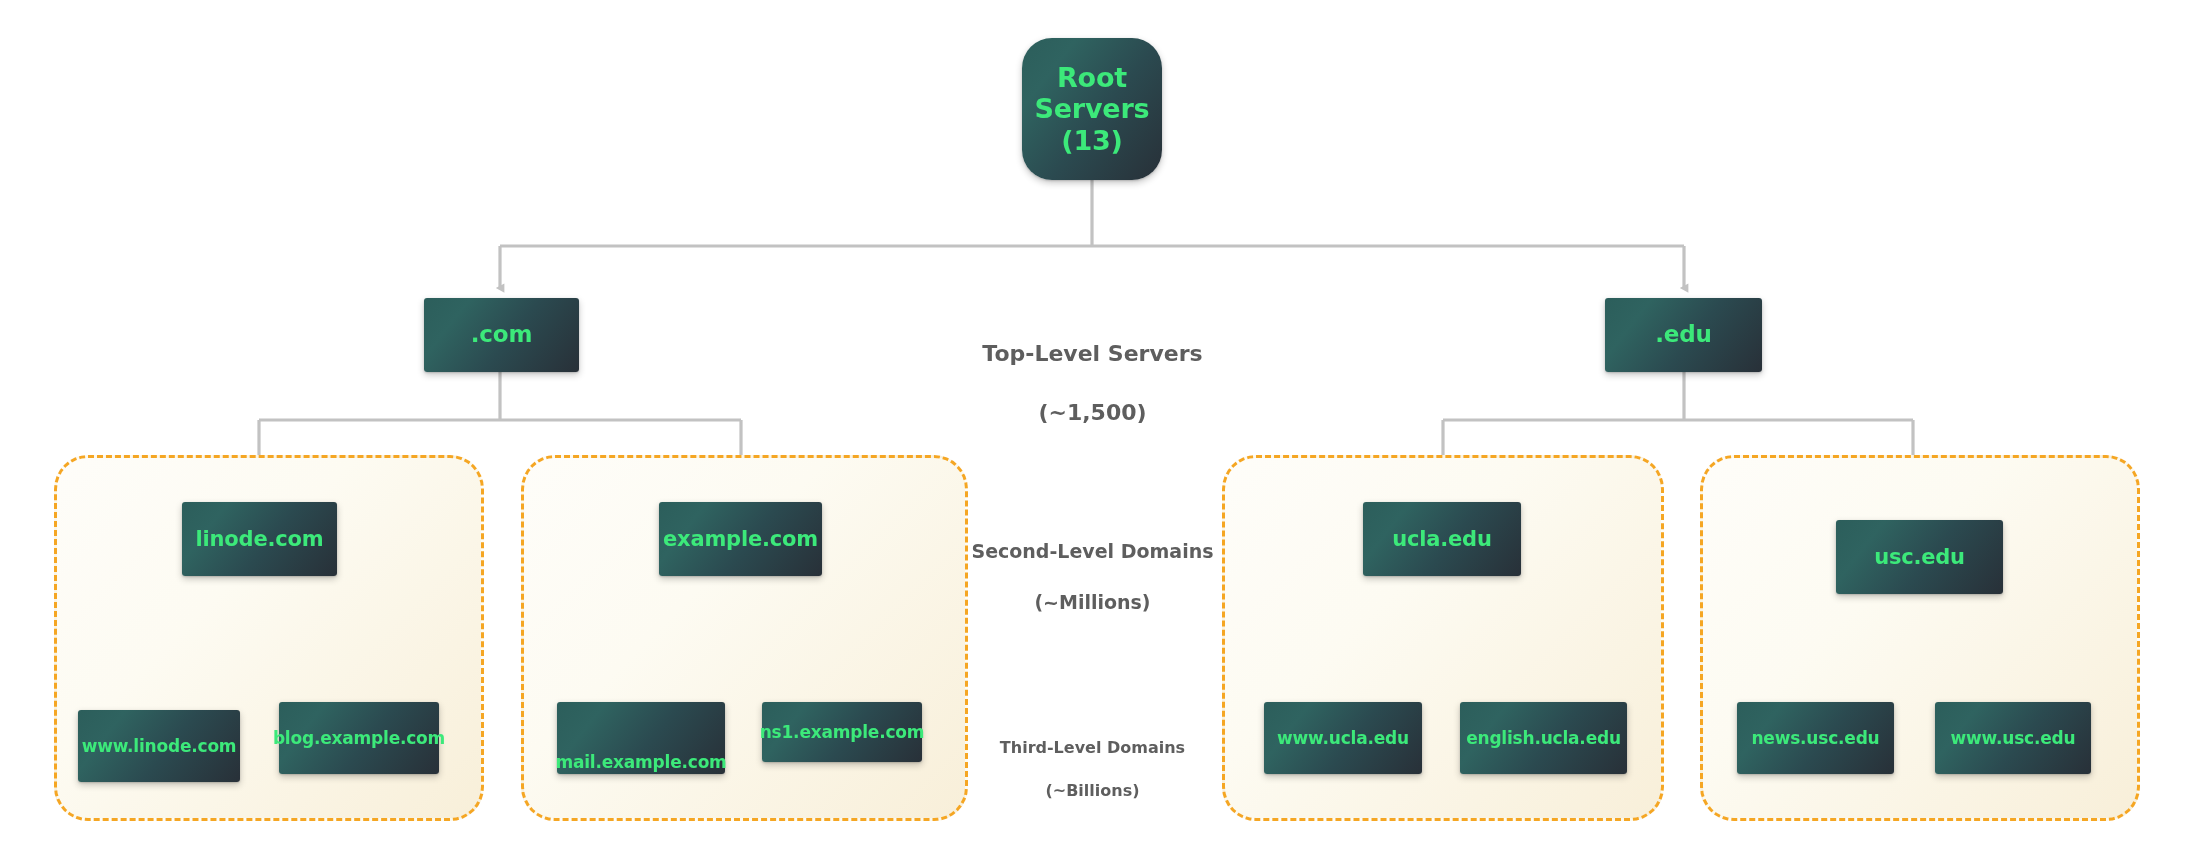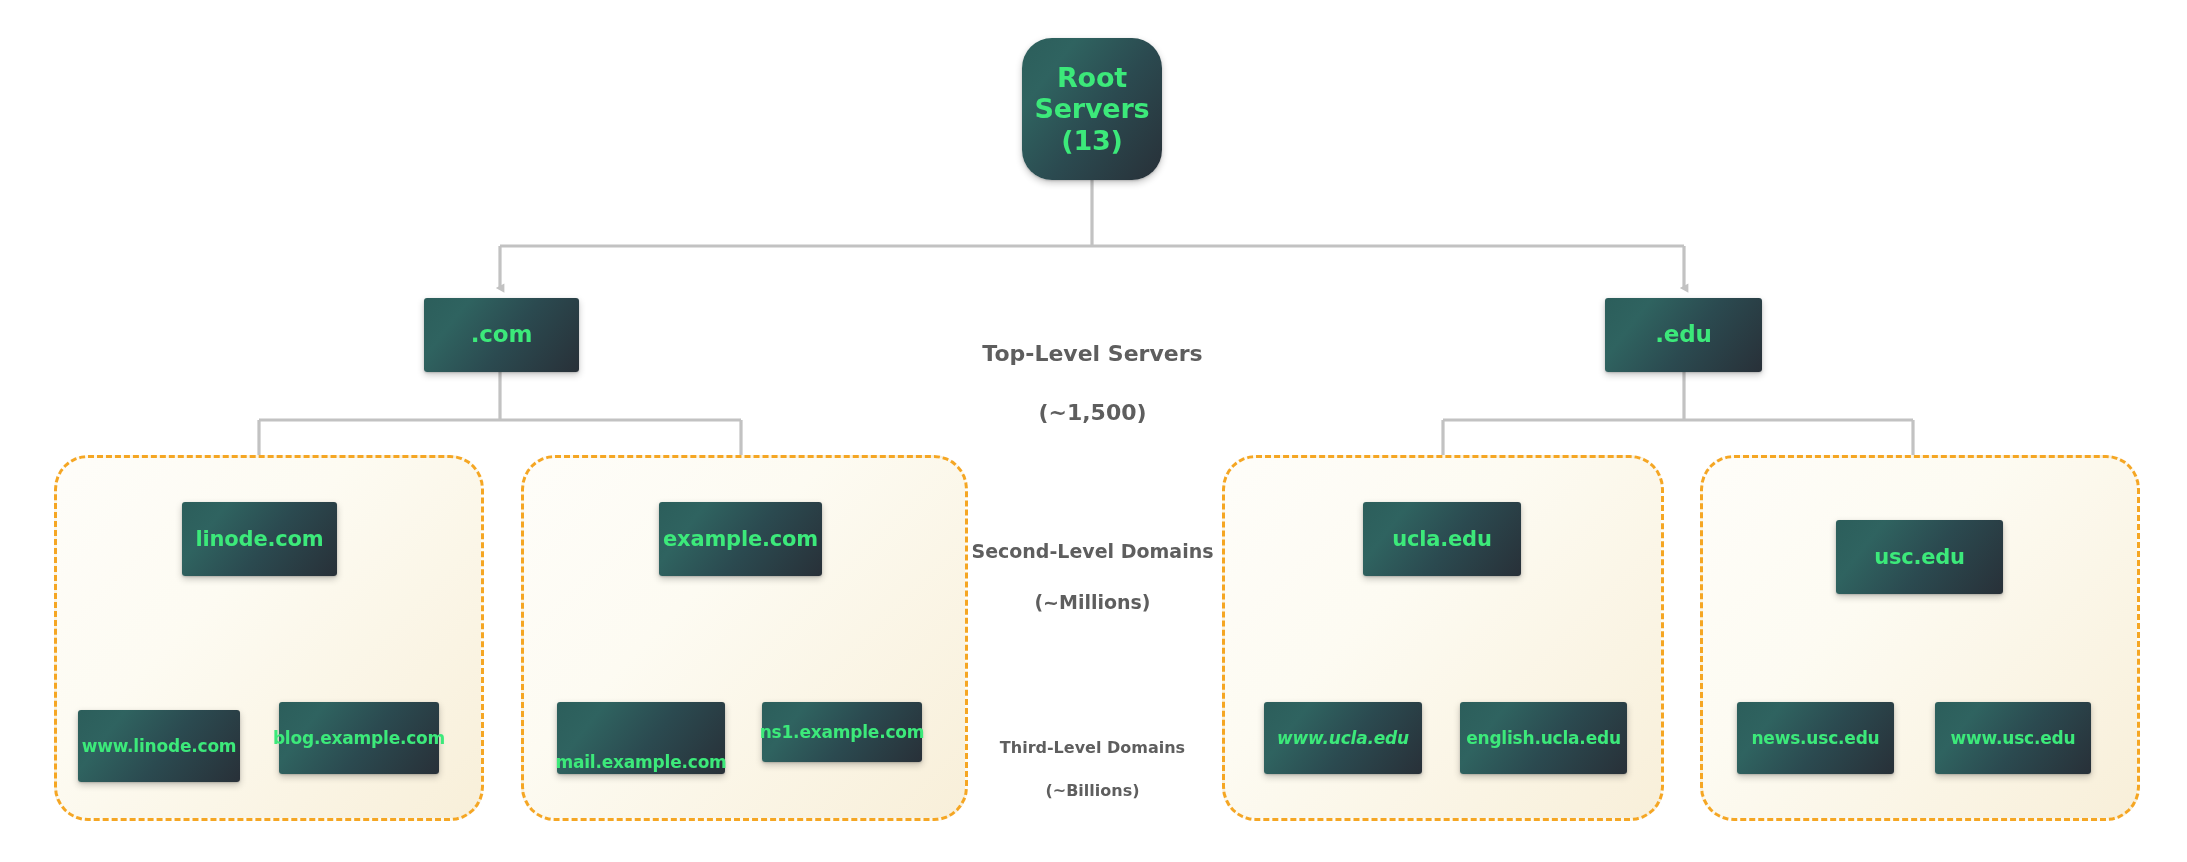--- a/index.html
+++ b/index.html
@@ -175,21 +175,21 @@
     <span>blog.example.com</span>
   </div>
 
   <div class="node third" style="left:557px; top:702px; width:168px; height:72px;align-items:flex-end;">
     <span>mail.example.com</span>
   </div>
   <div class="node third" style="left:762px; top:702px; width:160px; height:60px;">
     <span>ns1.example.com</span>
   </div>
 
-  <div class="node third" style="left:1264px; top:702px; width:158px; height:72px;font-style:italic;">
+  <div class="node third" style="left:1264px; top:702px; width:158px; height:72px;">
     <span>www.ucla.edu</span>
   </div>
   <div class="node third" style="left:1737px; top:702px; width:157px; height:72px;">
     <span>news.usc.edu</span>
   </div>
 
   <div class="node third" style="left:1460px; top:702px; width:167px; height:72px;">
     <span>english.ucla.edu</span>
   </div>
   <div class="node third" style="left:1935px; top:702px; width:156px; height:72px;">

